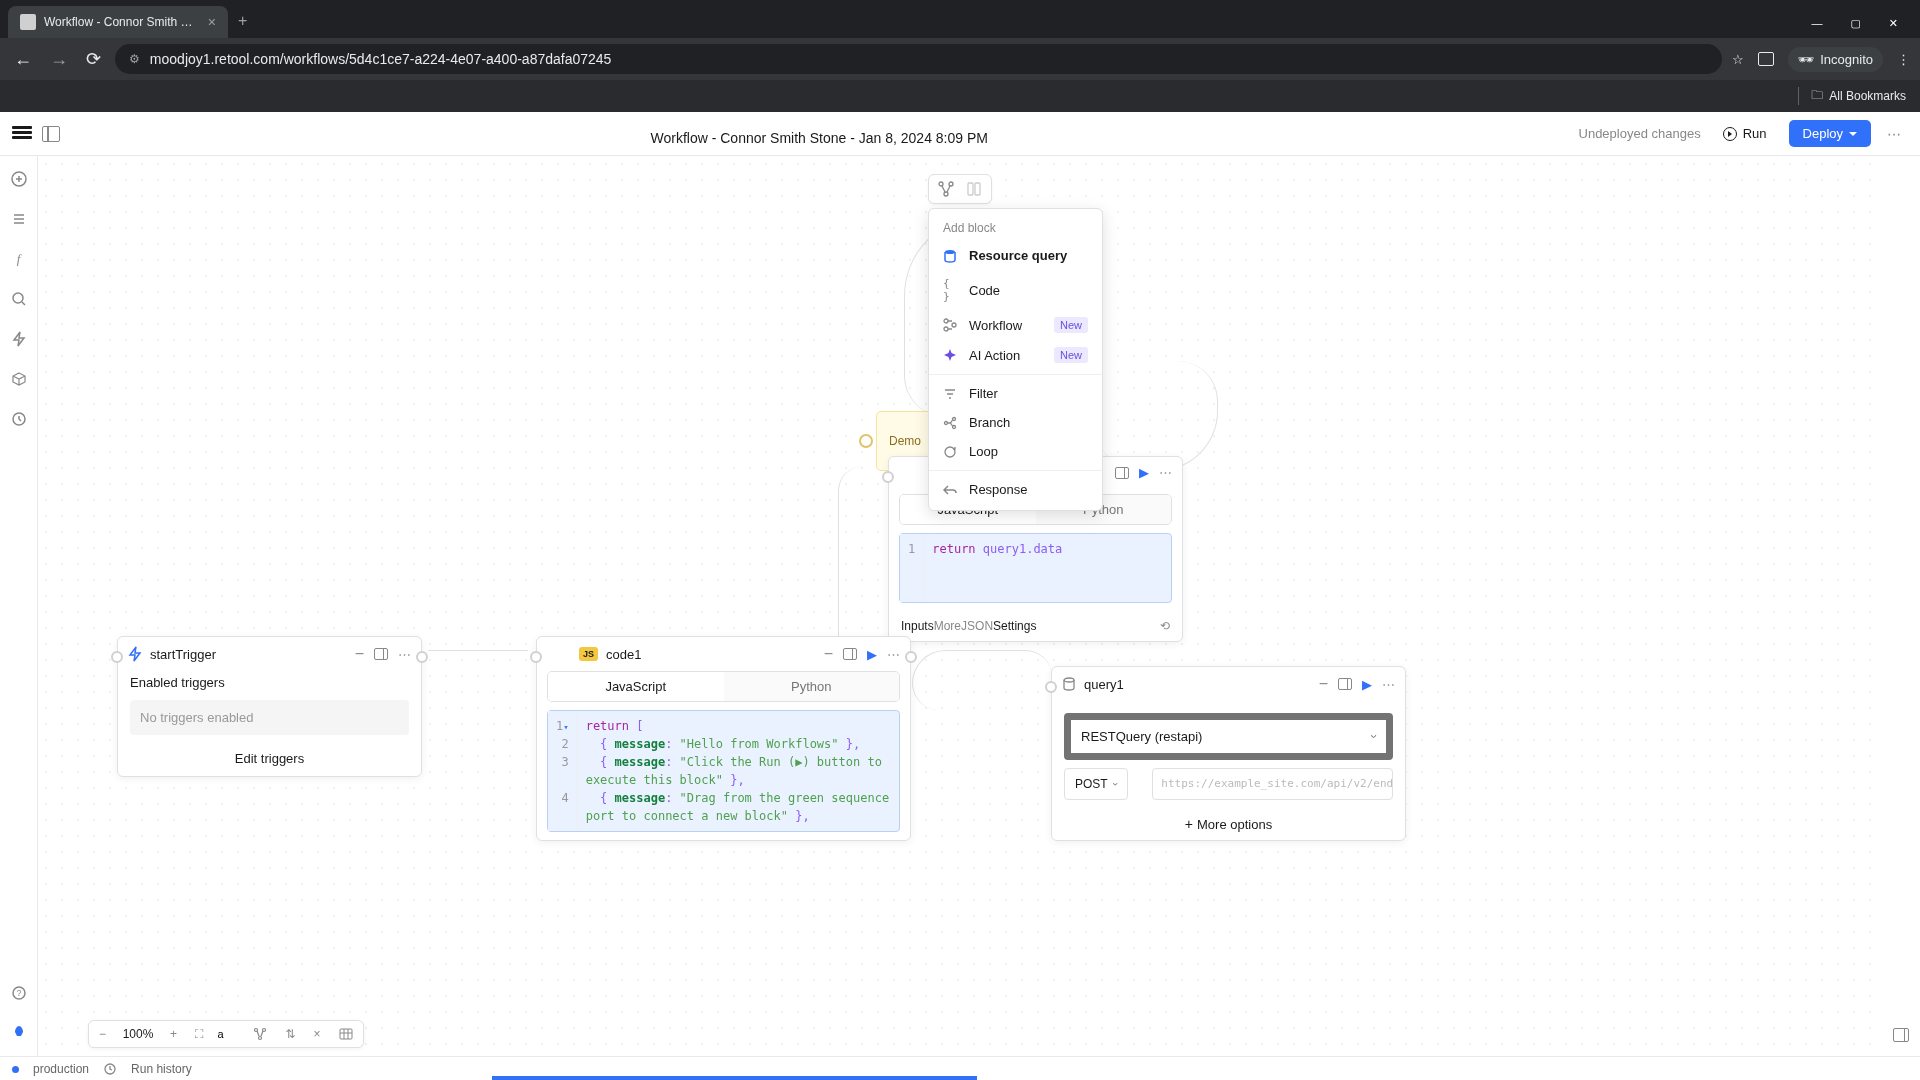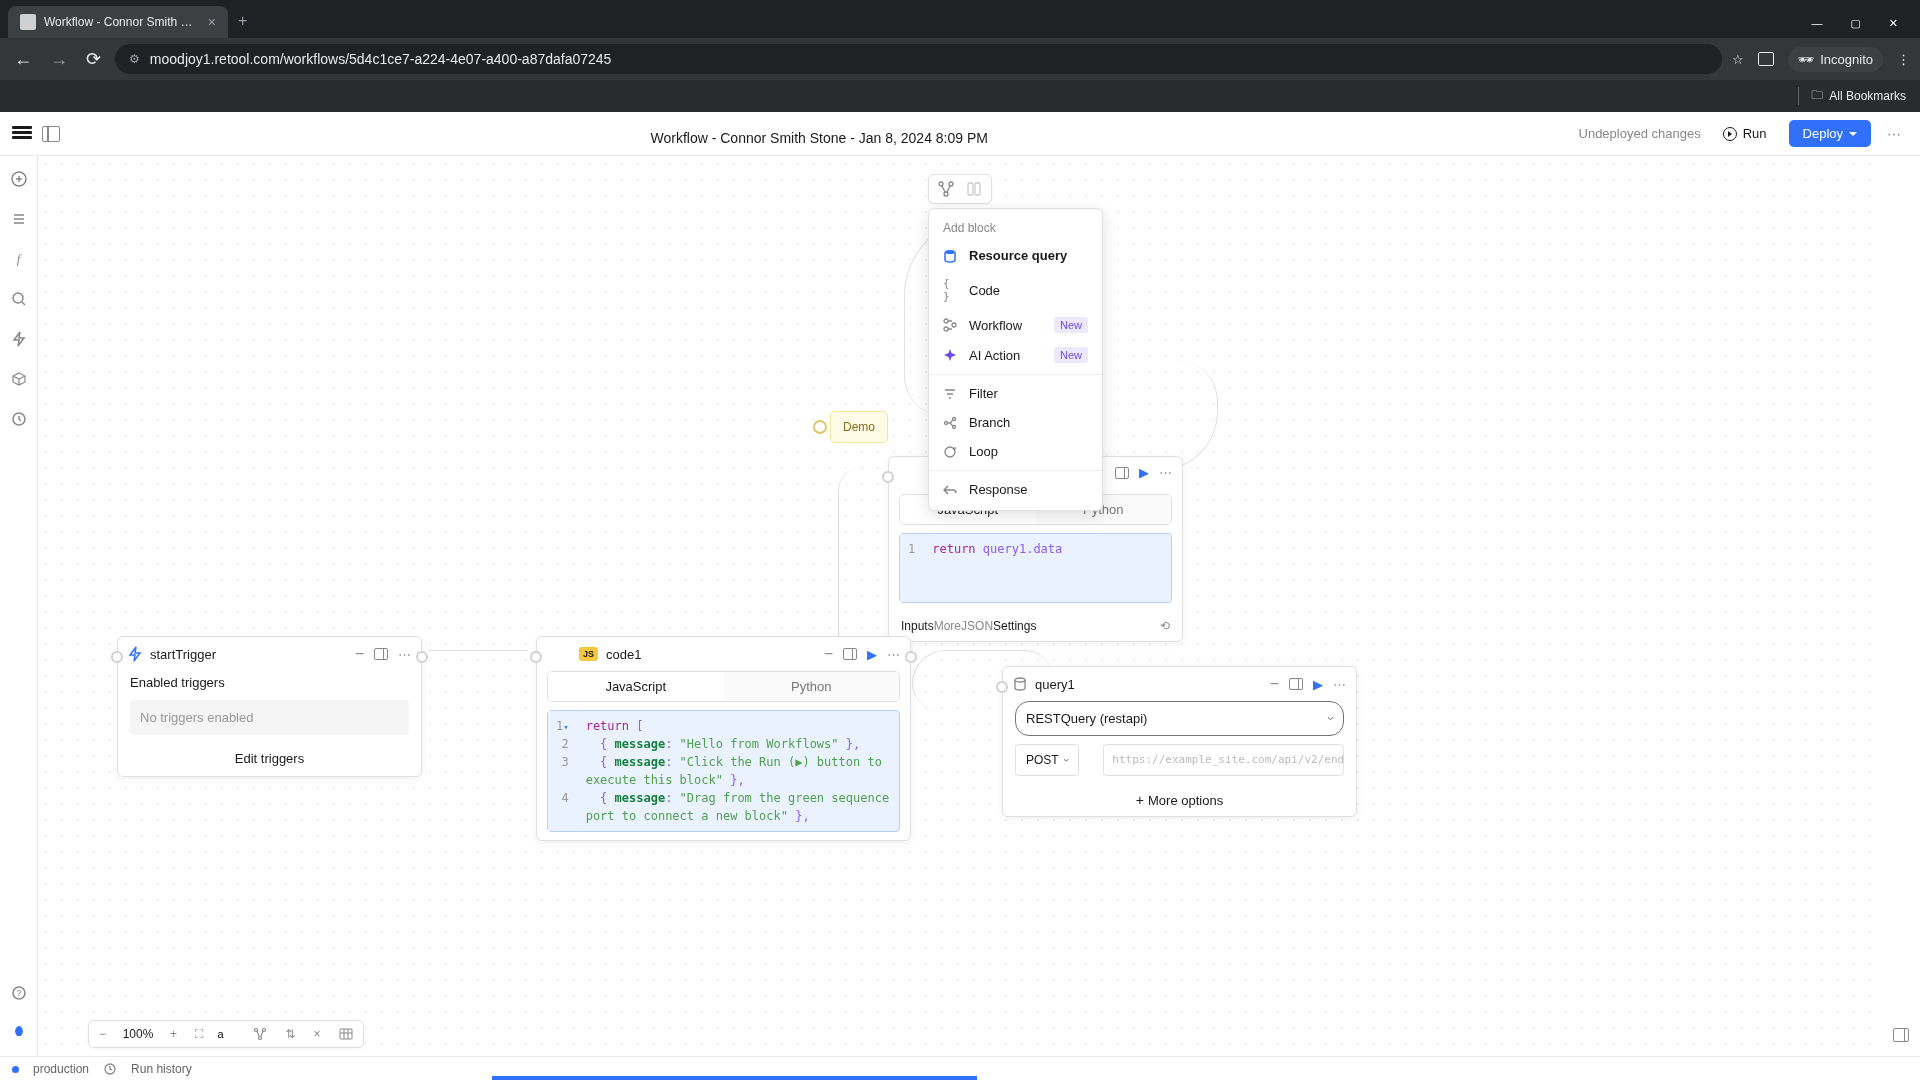--- a/index.html
+++ b/index.html
@@ -98,31 +98,31 @@
 
 
 #node-code1 { left: 498px; top: 480px; width: 375px; }
 
 
 #node-code-pop { left: 850px; top: 300px; width: 295px; }
 #node-code-pop .lang-tabs { margin: 6px 10px 0; }
 #node-code-pop .code-area { min-height: 70px; }
 
 
-#node-query { left: 964px; top: 510px; width: 355px; }
-.rest-label { margin: 0 12px 8px; padding: 9px 10px; border: 1px solid #737373; border-radius: 14px; font-size: 13px; display: flex; align-items: center; }
+#node-query { left: 1013px; top: 510px; width: 355px; }
+.rest-label { margin: 12px 12px 8px; padding: 9px 10px; border: 7px solid #737373; border-radius: 4px; font-size: 13px; display: flex; align-items: center; }
 .rest-label::after { content: '›'; margin-left: auto; transform: rotate(90deg); color: #888; }
 .req-row { display: flex; gap: 24px; margin: 0 12px 8px; }
 .method-sel { border: 1px solid #e0e0e0; border-radius: 4px; padding: 8px 10px; font-size: 12px; display: flex; align-items: center; gap: 6px; }
 .method-sel::after { content: '›'; transform: rotate(90deg); color: #888; font-size: 11px; }
 .url-input { flex: 1; border: 1px solid #e0e0e0; border-radius: 4px; padding: 8px; font-size: 11px; color: #bbb; font-family: monospace; overflow: hidden; white-space: nowrap; }
 .more-opts { text-align: center; padding: 8px; font-size: 13px; font-weight: 500; display: flex; align-items: center; justify-content: center; gap: 4px; }
 
 
-.demo-chip { position: absolute; left: 792px; top: 255px; background: #fffbe6; border: 1px solid #f3e59c; padding: 8px 12px; border-radius: 5px; font-size: 12px; color: #8a6d1e; }
+.demo-chip { position: absolute; left: 838px; top: 255px; background: #fffbe6; border: 1px solid #f3e59c; padding: 22px 12px; border-radius: 5px; font-size: 12px; color: #8a6d1e; }
 .demo-chip::before { content: ''; position: absolute; left: -18px; top: 50%; width: 10px; height: 10px; border: 2px solid #e0c568; background: #fff; border-radius: 50%; transform: translateY(-50%); }
 
 
 .dropdown { position: absolute; left: 890px; top: 52px; width: 175px; background: #fff; border: 1px solid #e0e0e0; border-radius: 6px; box-shadow: 0 4px 16px rgba(0,0,0,0.12); padding: 6px 0; z-index: 100; }
 .dd-header { padding: 6px 14px; color: #888; font-size: 12px; }
 .dd-item { padding: 7px 14px; display: flex; align-items: center; gap: 10px; font-size: 13px; cursor: pointer; }
 .dd-item .icn { width: 16px; color: #888; display: flex; }
 .dd-item .new-badge { margin-left: auto; background: #ece8fd; color: #6b4de6; font-size: 11px; padding: 2px 6px; border-radius: 3px; font-weight: 500; }
 .dd-sep { height: 1px; background: #eee; margin: 4px 0; }
 .dd-item.bold { font-weight: 600; }

